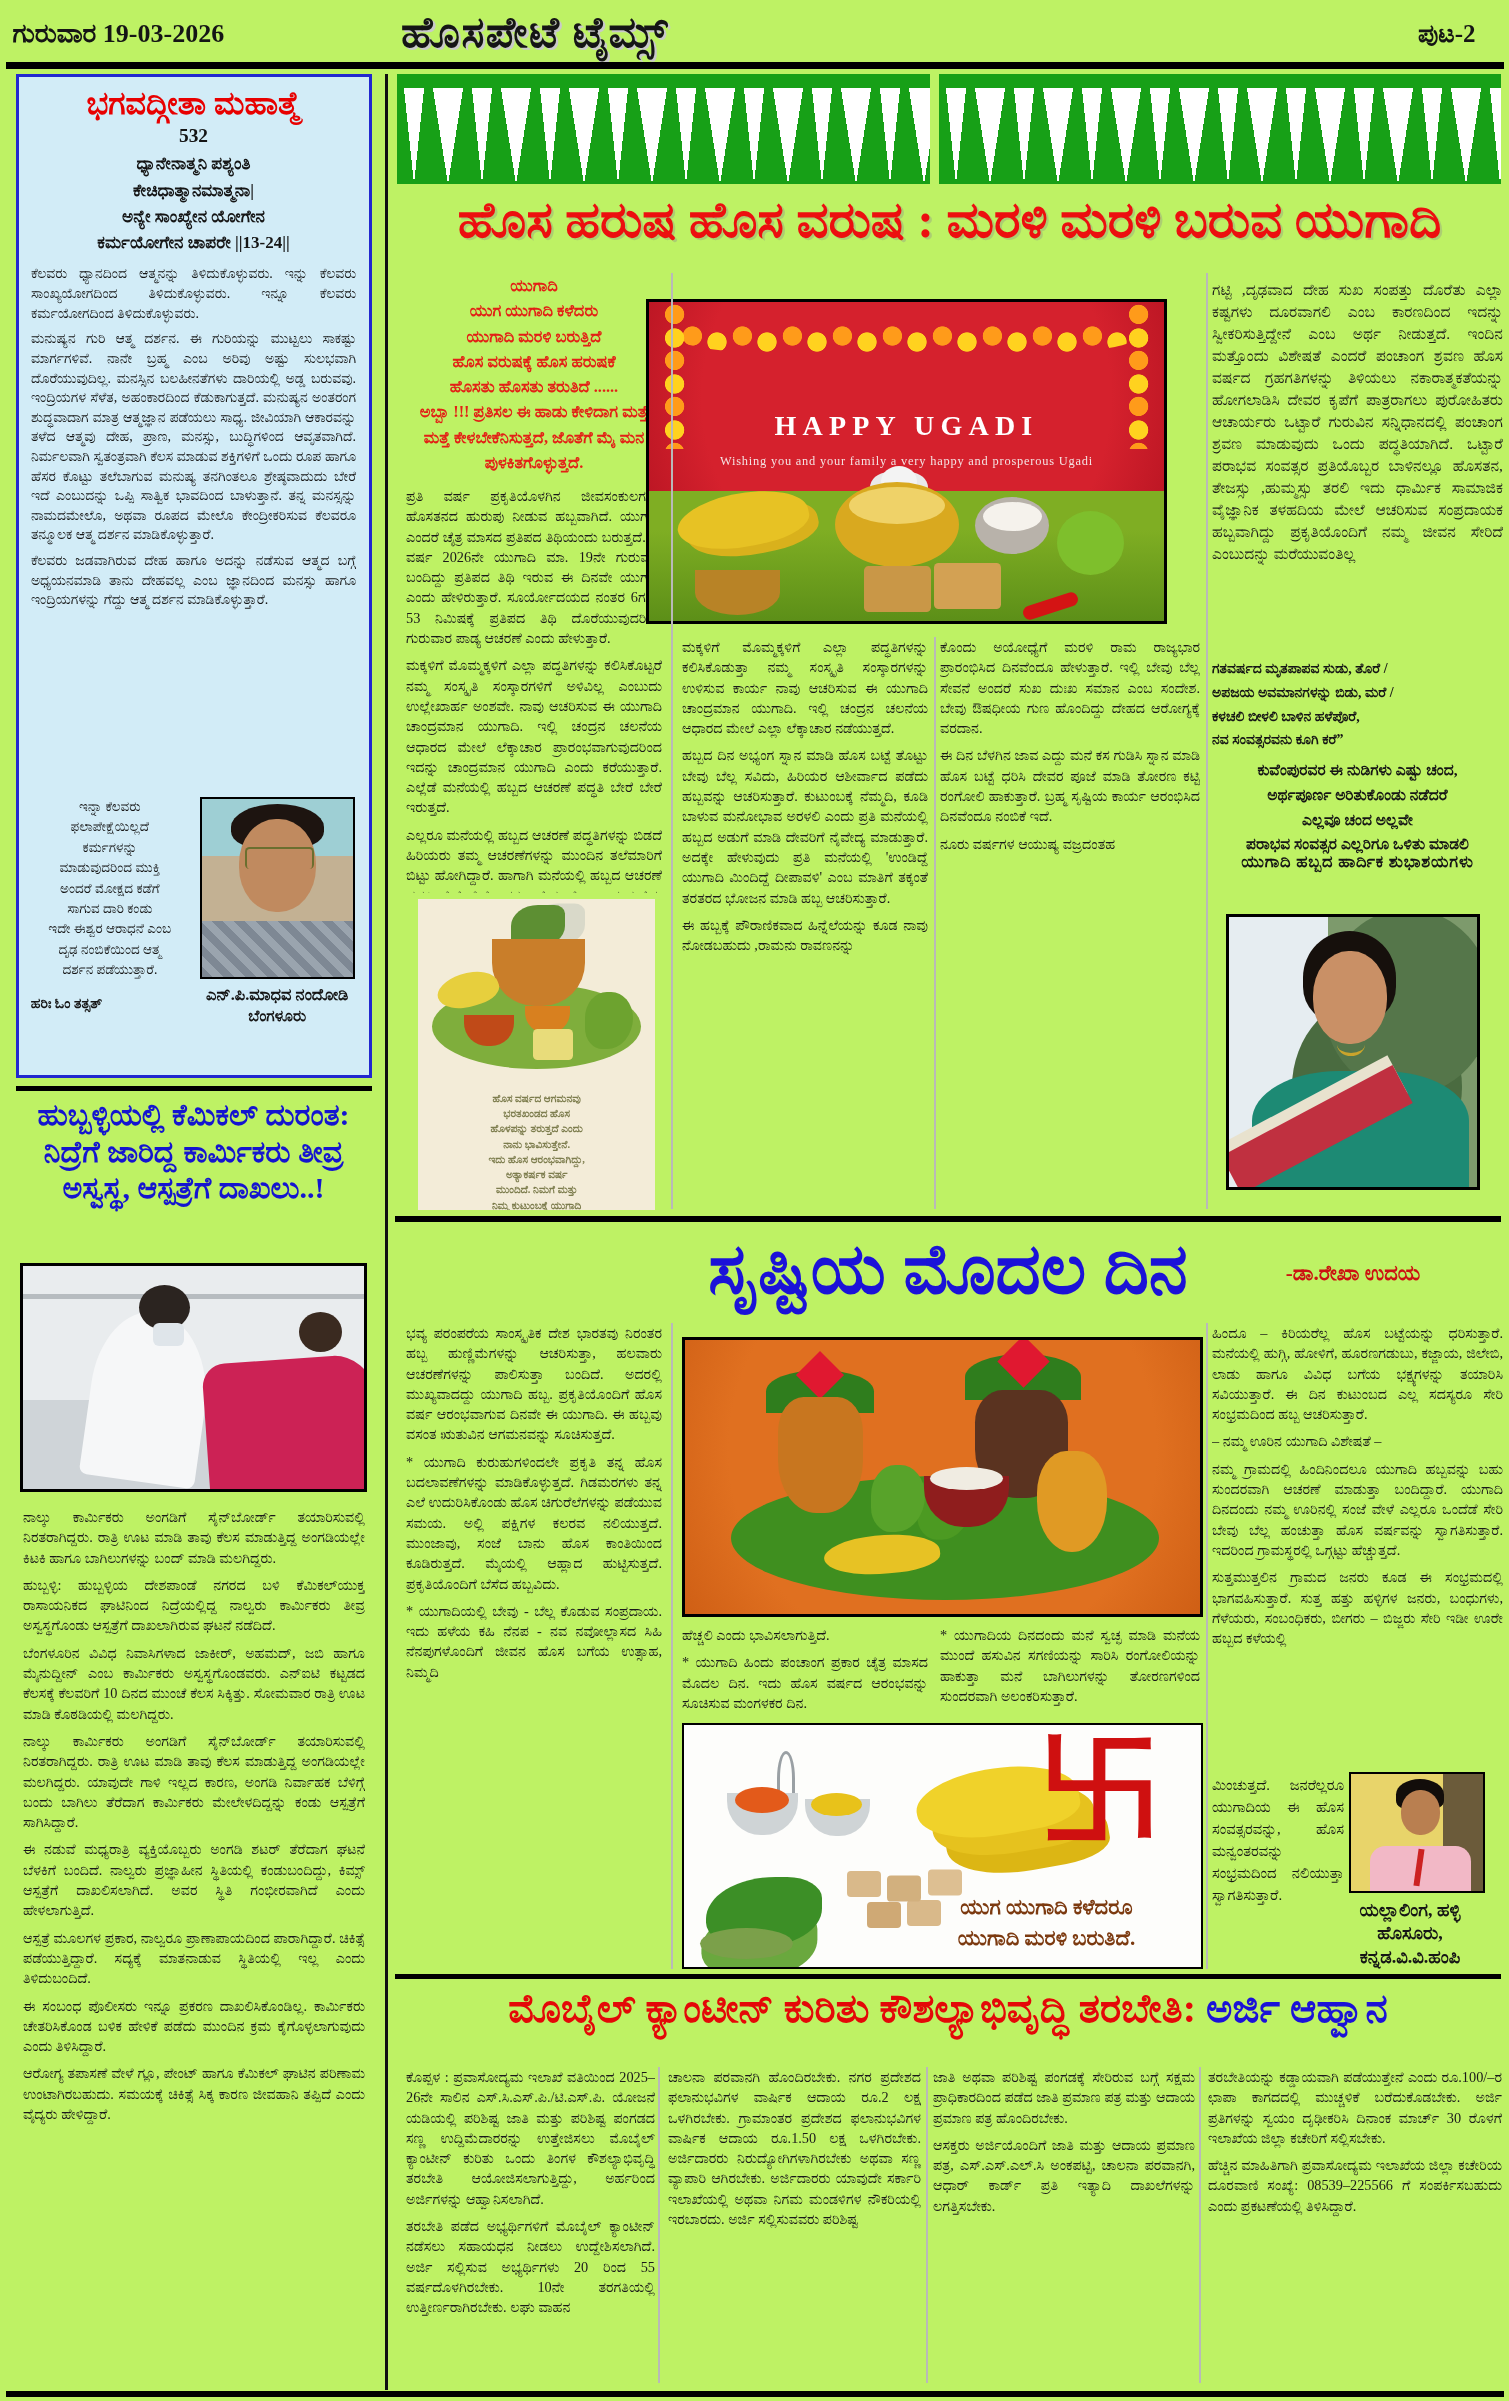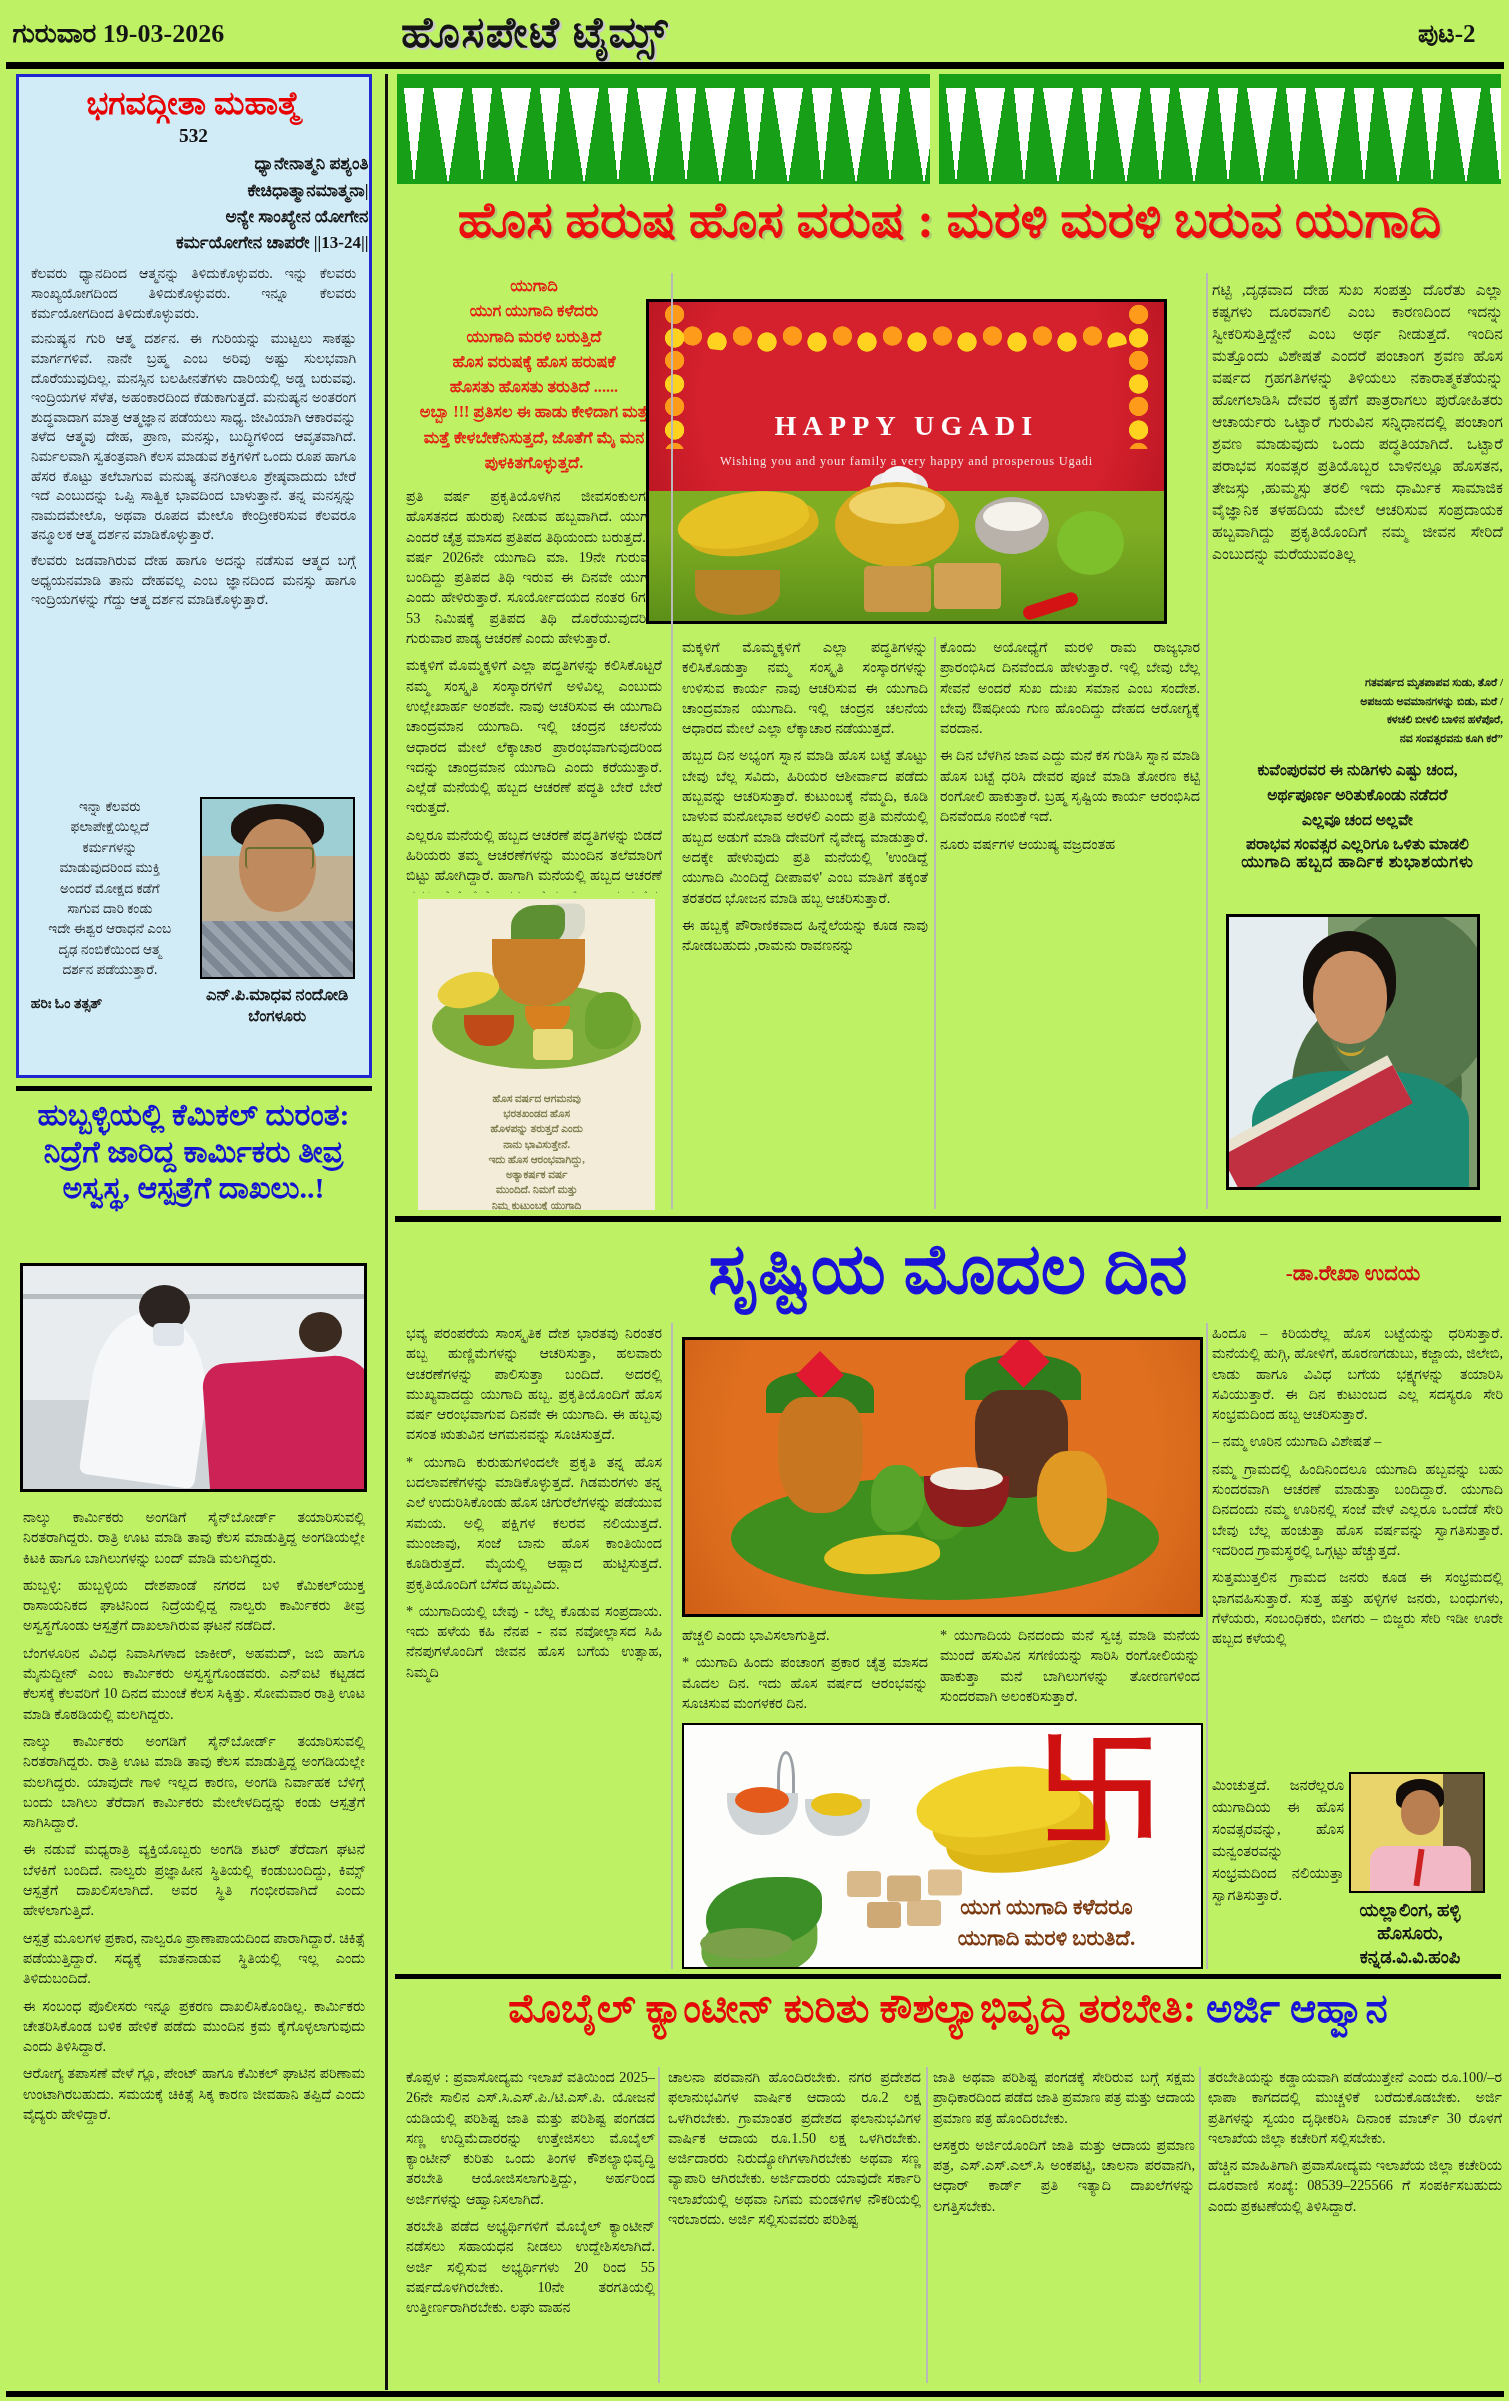--- a/index.html
+++ b/index.html
@@ -27,29 +27,29 @@
                  color:#ec0f0f;text-shadow:2.3px 2.3px 0 rgba(140,140,140,.35);}
   .srishti-headline{left:395px;top:1230px;width:1106px;text-align:center;font-size:70px;font-weight:900;color:#1b12d8;}
   .canteen-headline{left:395px;top:1985px;width:1106px;text-align:center;font-size:40px;font-weight:900;color:#e40808;}
   .canteen-headline .blue{color:#1b12d8;}
   .mid-rule{left:395px;top:1216px;width:1106px;height:6.2px;background:#000;}
   .bot-rule{left:395px;top:1974px;width:1106px;height:5.4px;background:#000;}
   
   .col{position:absolute;text-align:justify;font-size:14.3px;line-height:1.42;color:#1a1a1a;overflow:hidden;}
   .col p{margin:0 0 7px 0;}
   .song{color:#e32016;font-weight:600;font-size:16.3px;line-height:1.55;text-align:center;margin-bottom:11px;}
-  .verse-block{font-weight:bold;font-size:11px;line-height:1.7;text-align:right;margin-top:16px;}
+  .verse-block{font-weight:bold;font-size:14px;line-height:1.7;text-align:left;}
   .kuvempu{font-size:15.5px;line-height:1.6;text-align:center;}
   .greeting{font-weight:bold;font-size:16.3px;text-align:center;letter-spacing:0.8px;}
   .caption-red{color:#cc1111;font-weight:bold;font-size:21px;text-align:center;}
   
   .gita-box{left:15.5px;top:74px;width:356px;height:1004px;background:#d2ecf7;border:3.1px solid #2228cf;box-sizing:border-box;}
   .gita-title{margin-top:7.7px;text-align:center;color:#e80000;font-size:32px;font-weight:800;}
   .gita-num{text-align:center;font-size:19.4px;font-weight:bold;margin-top:3.1px;}
-  .gita-verse{text-align:right;font-weight:bold;font-size:17px;line-height:1.55;margin-top:4.6px;}
+  .gita-verse{text-align:center;font-weight:bold;font-size:17px;line-height:1.55;margin-top:4.6px;}
   .gita-body{padding:7.7px 12.4px 0 12.4px;font-size:14px;line-height:1.4;text-align:justify;}
   .gita-body p{margin:0 0 6.2px 0;}
   .gita-bottom{position:absolute;left:7.7px;right:7.7px;top:720px;display:flex;}
   .gita-bottom-left{width:50%;text-align:center;font-size:13.6px;line-height:1.5;}
   .gita-bottom-right{width:50%;text-align:center;}
   .gita-photo{position:relative;width:151px;height:178px;margin:0 auto;border:2.3px solid #000;
       background:linear-gradient(180deg,#9ecfd4 0 32%,#c3b193 32% 100%);overflow:hidden;}
   .gp-hair{position:absolute;left:29px;top:4.6px;width:93px;height:46px;background:#1d1410;border-radius:50% 50% 40% 40%;}
   .gp-face{position:absolute;left:37px;top:20px;width:77px;height:93px;background:#c08a5f;border-radius:48%;}
   .gp-glasses{position:absolute;left:43px;top:48px;width:65px;height:20px;border-top:2.3px solid #6b6f2f;

